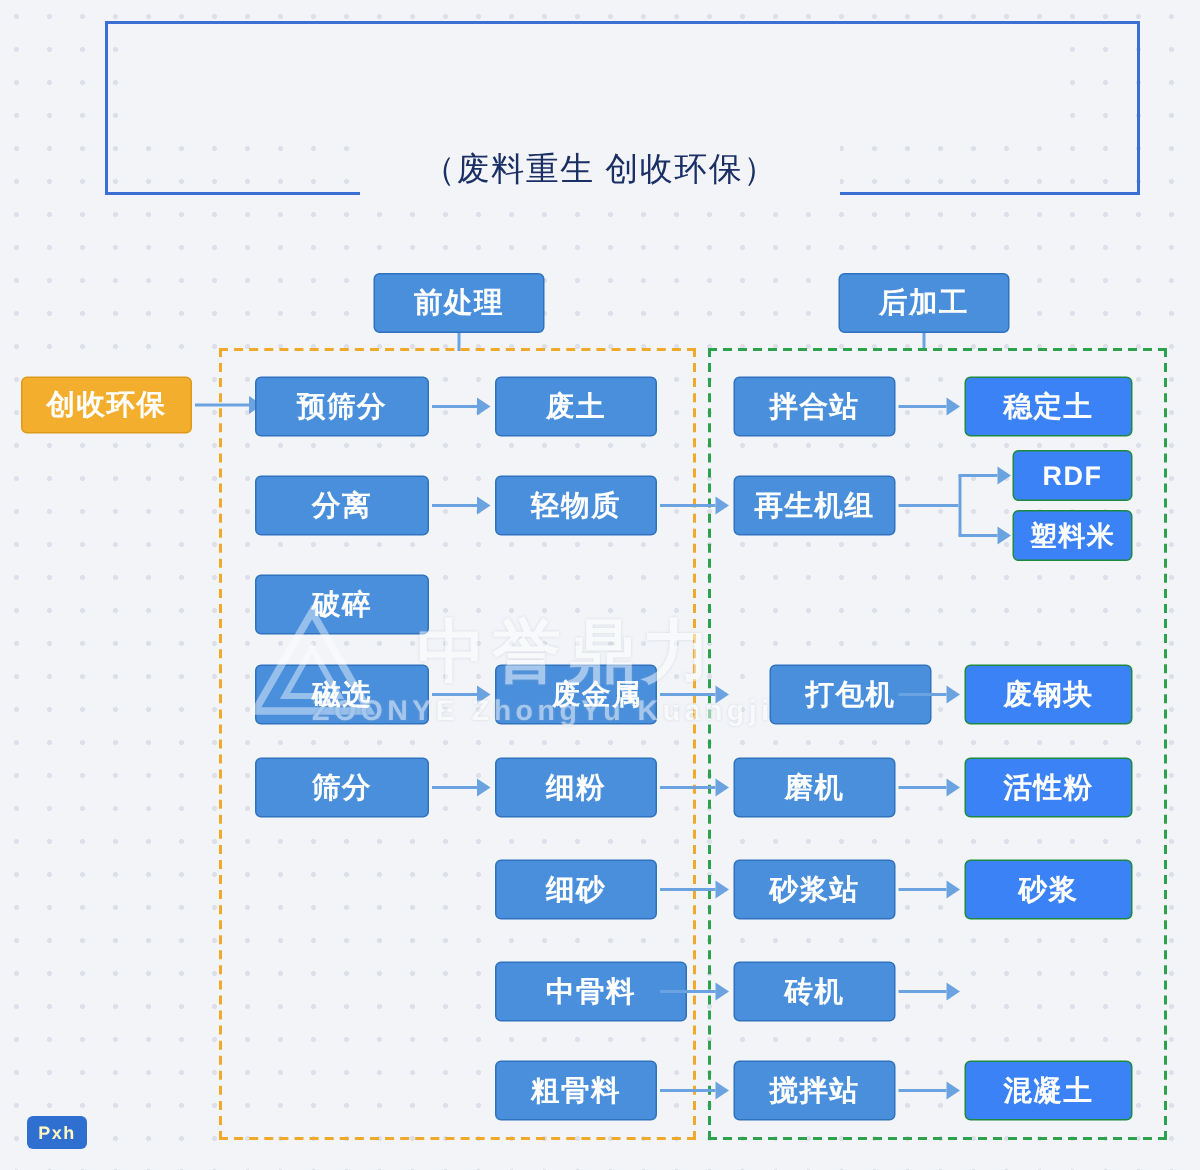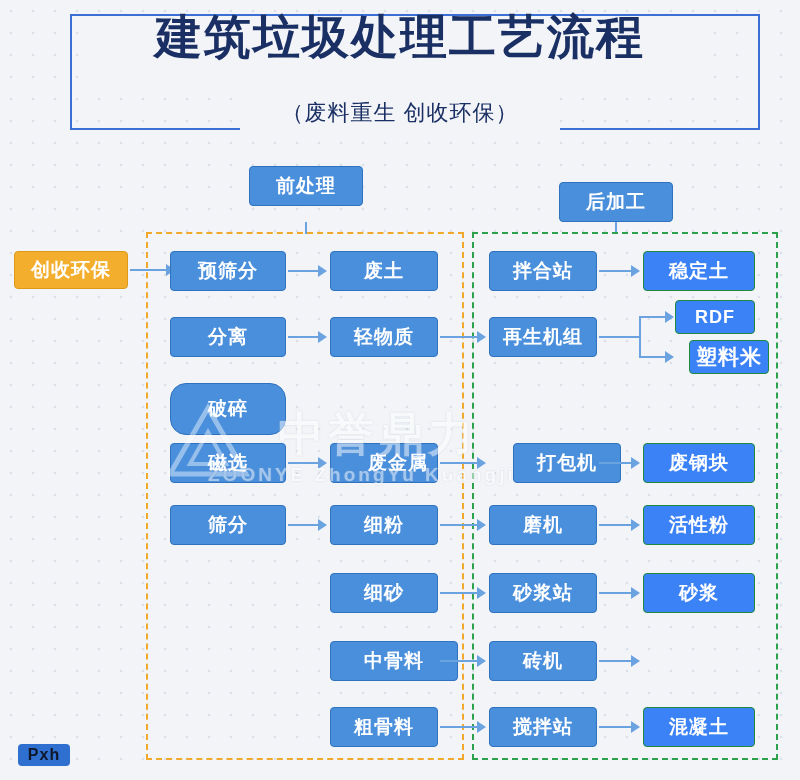--- a/index.html
+++ b/index.html
@@ -75,55 +75,54 @@
     text-shadow:0 0 2px rgba(160,170,185,.8);
   }
   .wm-sub{
     position:absolute;left:40px;top:66px;font-size:19px;font-weight:bold;
     color:#ffffff;letter-spacing:3px;white-space:nowrap;
     text-shadow:0 0 2px rgba(160,170,185,.8);
   }
 
   
   .pxh{
-    position:absolute;left:18px;top:744px;width:52px;height:22px;
-    background:#2f6fd0;border-radius:4px;color:#0f172a;font-size:16px;
+    position:absolute;left:18px;top:744px;width:40px;height:22px;
+    background:#2f6fd0;border-radius:4px;color:#fef9c3;font-size:12px;
     display:flex;align-items:center;justify-content:center;font-weight:bold;
     letter-spacing:1px;
   }
 </style>
 </head>
 <body>
 
 <div id="dots"></div>
 
 <div id="canvas">
 
   <div class="hdr"></div>
   <div class="title-cover"></div>
   <div class="sub-cover"></div>
-  <div class="title">建筑垃圾处理工艺流程</div>
   <div class="subtitle">（废料重生  创收环保）</div>
 
-  <div class="node hdr-tag" style="left:249px;top:166px;width:114px;height:40px;">前处理</div>
+  <div class="node hdr-tag" style="left:249px;top:182px;width:114px;height:40px;">前处理</div>
   <div class="node hdr-tag" style="left:559px;top:182px;width:114px;height:40px;">后加工</div>
 
   <div class="conn" style="left:305px;top:222px;width:2px;height:12px;"></div>
   <div class="conn" style="left:615px;top:222px;width:2px;height:12px;"></div>
 
   <div class="group-box" id="box-pre"></div>
   <div class="group-box" id="box-post"></div>
 
   <div class="node orange" style="left:14px;top:251px;width:114px;height:38px;">创收环保</div>
   <div class="arrow-line" style="left:130px;top:269px;width:36px;"></div>
   <div class="arrow-head" style="left:166px;top:264px;"></div>
 
   <div class="node blue" style="left:170px;top:251px;width:116px;height:40px;">预筛分</div>
   <div class="node blue" style="left:170px;top:317px;width:116px;height:40px;">分离</div>
-  <div class="node blue" style="left:170px;top:383px;width:116px;height:52px;border-radius:16px;">破碎</div>
+  <div class="node blue" style="left:170px;top:383px;width:116px;height:40px;">破碎</div>
   <div class="node blue" style="left:170px;top:443px;width:116px;height:40px;">磁选</div>
   <div class="node blue" style="left:170px;top:505px;width:116px;height:40px;">筛分</div>
 
   <div class="node blue" style="left:330px;top:251px;width:108px;height:40px;">废土</div>
   <div class="node blue" style="left:330px;top:317px;width:108px;height:40px;">轻物质</div>
   <div class="node blue" style="left:330px;top:443px;width:108px;height:40px;padding-left:28px;">废金属</div>
   <div class="node blue" style="left:330px;top:505px;width:108px;height:40px;">细粉</div>
   <div class="node blue" style="left:330px;top:573px;width:108px;height:40px;">细砂</div>
   <div class="node blue" style="left:330px;top:641px;width:128px;height:40px;">中骨料</div>
   <div class="node blue" style="left:330px;top:707px;width:108px;height:40px;">粗骨料</div>
@@ -161,21 +160,21 @@
   <div class="arrow-head" style="left:477px;top:587px;"></div>
 
   <div class="arrow-line" style="left:440px;top:660px;width:37px;"></div>
   <div class="arrow-head" style="left:477px;top:655px;"></div>
 
   <div class="arrow-line" style="left:440px;top:726px;width:37px;"></div>
   <div class="arrow-head" style="left:477px;top:721px;"></div>
 
   <div class="node green" style="left:643px;top:251px;width:112px;height:40px;">稳定土</div>
   <div class="node green" style="left:675px;top:300px;width:80px;height:34px;font-size:18px;">RDF</div>
-  <div class="node green" style="left:675px;top:340px;width:80px;height:34px;font-size:21px;margin-left:14px;">塑料米</div>
+  <div class="node green" style="left:675px;top:340px;width:80px;height:34px;font-size:18px;">塑料米</div>
   <div class="node green" style="left:643px;top:443px;width:112px;height:40px;">废钢块</div>
   <div class="node green" style="left:643px;top:505px;width:112px;height:40px;">活性粉</div>
   <div class="node green" style="left:643px;top:573px;width:112px;height:40px;">砂浆</div>
   <div class="node green" style="left:643px;top:707px;width:112px;height:40px;">混凝土</div>
 
   <div class="arrow-line" style="left:599px;top:270px;width:32px;"></div>
   <div class="arrow-head" style="left:631px;top:265px;"></div>
 
   <div class="conn" style="left:599px;top:336px;width:40px;height:2px;"></div>
   <div class="conn" style="left:639px;top:317px;width:2px;height:40px;"></div>

